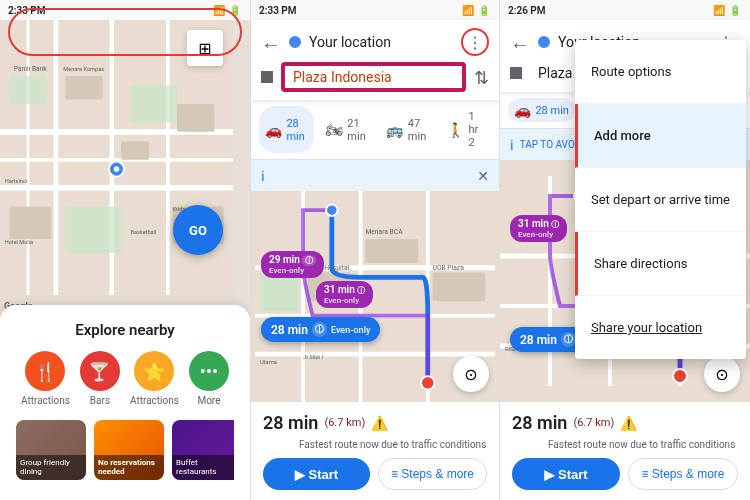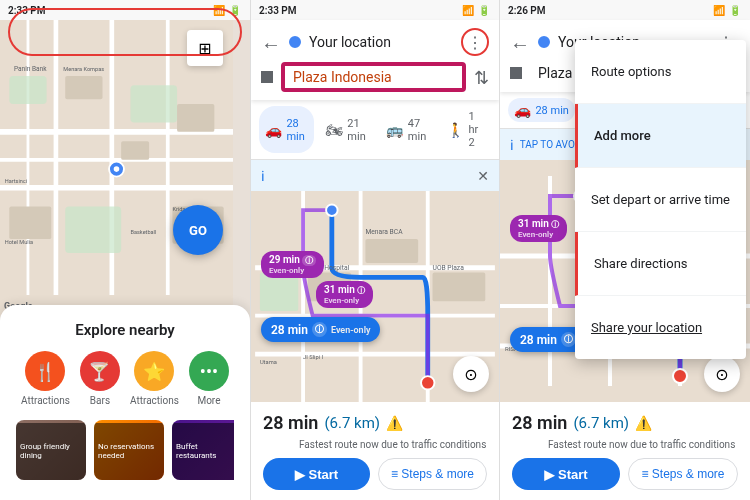--- a/index.html
+++ b/index.html
@@ -155,21 +155,21 @@
     }
 
     .place-card-overlay {
       position: absolute;
       bottom: 0;
       left: 0;
       right: 0;
       background: rgba(0,0,0,0.5);
       color: white;
       font-size: 8px;
-      padding: 19px 4px;
+      padding: 3px 4px;
       line-height: 1.2;
     }
 
     
     .panel-2 {
       width: 250px;
       height: 500px;
       background: #e8e0d8;
       display: flex;
       flex-direction: column;
@@ -312,22 +312,22 @@
       margin-bottom: 6px;
     }
 
     .route-time {
       font-size: 18px;
       font-weight: 600;
       color: #202124;
     }
 
     .route-dist {
-      font-size: 15px;
-      color: #0369a1;
+      font-size: 11px;
+      color: #7f1d1d;
     }
 
     .route-sub {
       font-size: 10px;
       color: #5f6368;
       margin-bottom: 8px;
       padding-left: 36px;
     }
 
     .nav-actions {
@@ -580,21 +580,21 @@
         <div class="category-circle" style="background:#34a853;">
           <span style="font-size:18px; color: white;">•••</span>
         </div>
         <span class="category-label">More</span>
       </div>
     </div>
     <div class="place-cards">
       <div class="place-card" style="background: linear-gradient(135deg, #8d6e63, #795548);">
         <div class="place-card-overlay">Group friendly dining</div>
       </div>
-      <div class="place-card" style="background: linear-gradient(135deg, #ff8f00, #e65100);">
+      <div class="place-card" style="background: linear-gradient(135deg, #ff8f00, #e65100); font-weight: bold;">
         <div class="place-card-overlay">No reservations needed</div>
       </div>
       <div class="place-card" style="background: linear-gradient(135deg, #4a148c, #6a1b9a);">
         <div class="place-card-overlay">Buffet restaurants</div>
       </div>
     </div>
   </div>
 </div>
 
 <div class="panel panel-2">

